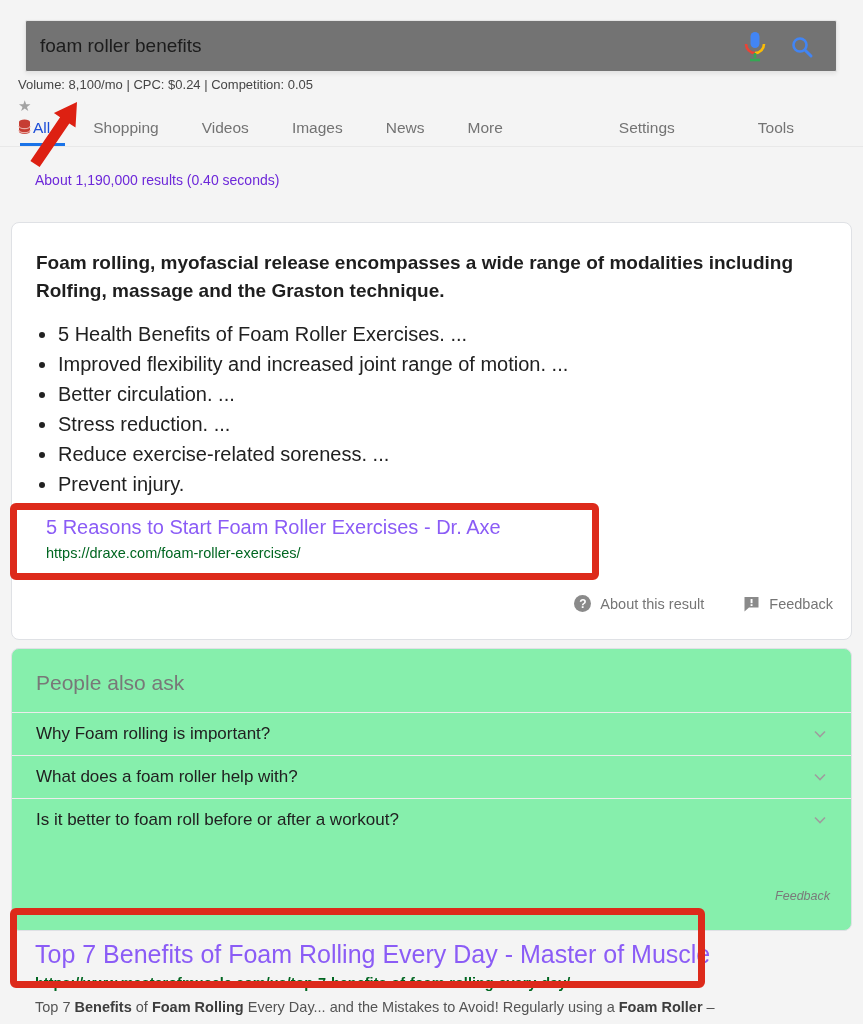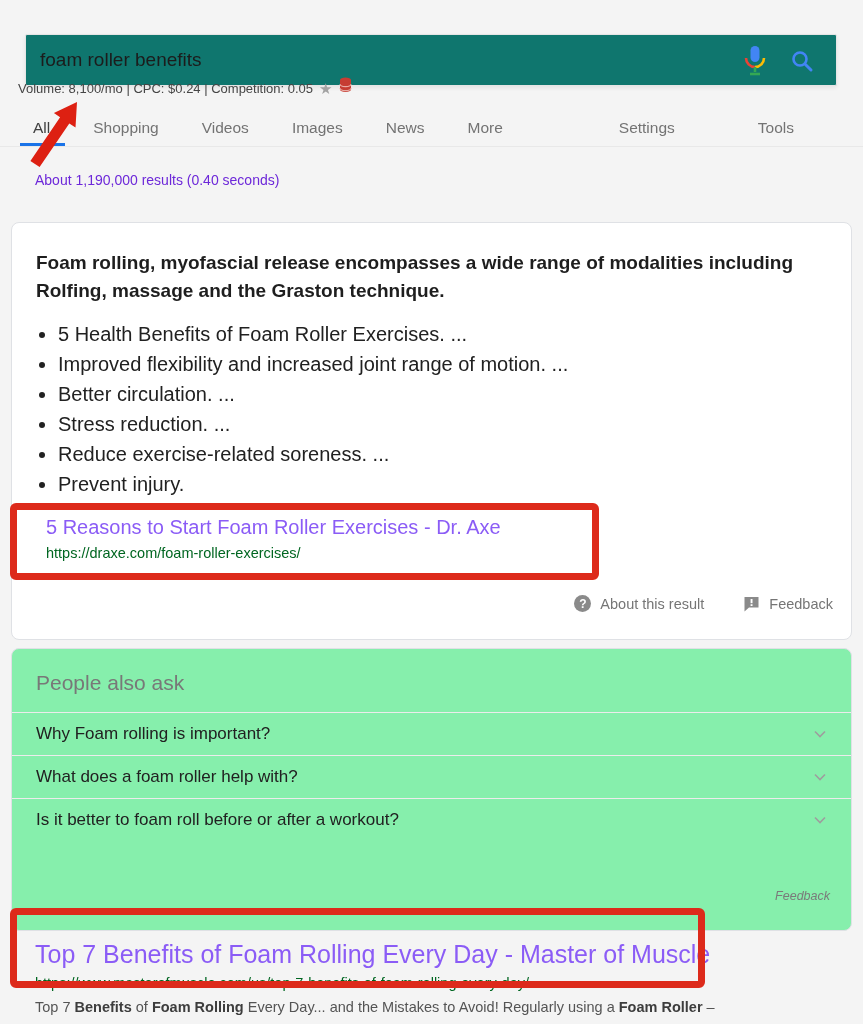--- a/index.html
+++ b/index.html
@@ -6,44 +6,44 @@
   html,body { width:863px; height:1024px; }
   body {
     position:relative;
     font-family:"Liberation Sans", sans-serif;
     background:#f4f4f4;
     overflow:hidden;
     color:#212121;
   }
   
   .search-bar {
-    position:absolute; left:25px; top:34px; width:812px; height:52px;
-    background:#0f766e; border:1px solid #e5e5e5; border-radius:2px;
+    position:absolute; left:25px; top:20px; width:812px; height:52px;
+    background:#737373; border:1px solid #e5e5e5; border-radius:2px;
     box-shadow:0 2px 4px rgba(0,0,0,.07);
   }
   .search-query {
     position:absolute; left:14px; top:50%; transform:translateY(-50%);
     font-size:19px; color:#1c1c1c;
   }
   .mic-btn { position:absolute; right:68px; top:10px; width:26px; height:32px; cursor:pointer; }
   .mag-btn { position:absolute; right:22px; top:14px; width:24px; height:24px; cursor:pointer; }
   
   .stats-row {
-    position:absolute; left:18px; top:77px; display:flex; align-items:flex-end; gap:6px;
-    font-size:13px; color:#454545;
+    position:absolute; left:18px; top:77px; display:flex; align-items:flex-start; gap:6px;
+    font-size:13px; color:#454545;flex-direction:column;
   }
   .star-ico { color:#a3a3a3; font-size:15px; line-height:1; }
   
   .tabs-row {
     position:absolute; left:0; top:110px; width:100%; height:36px;
     display:flex; align-items:center; padding:0 26px 0 33px;
     font-size:15.5px; color:#737373;
   }
   .tab { margin-right:43px; cursor:pointer; white-space:nowrap; }
-  .tab.active { color:#404040; }
+  .tab.active { color:#1d4ed8; }
   .tabs-right { margin-left:auto; display:flex; gap:40px; }
   .tabs-divider { position:absolute; left:0; top:146px; width:100%; height:1px; background:#e8e8e8; }
   .active-underline { position:absolute; left:20px; top:143px; width:45px; height:3px; background:#1a73e8; }
   .annot-arrow { position:absolute; left:15px; top:94px; z-index:10; pointer-events:none; }
   
   .results-meta { position:absolute; left:35px; top:172px; font-size:14px; color:#6d28d9; }
   
   .snippet-card {
     position:absolute; left:11px; top:222px; width:841px; height:418px;
     background:#fff; border:1px solid #dfe1e5; border-radius:8px;
@@ -81,21 +81,21 @@
     height:43px; border-top:1px solid #ececec; display:flex; align-items:center;
     padding:16px 24px; font-size:17px; color:#212121; cursor:pointer;
   }
   .paa-row .chev { margin-left:auto; display:flex; }
   .paa-feedback {
     position:absolute; top:889px; right:33px; font-size:12.5px; font-style:italic; color:#7a7a7a; cursor:pointer;
   }
   
   .result-link2 { position:absolute; left:35px; top:940px; z-index:1; }
   .result-link2 .result-title { font-size:25px; }
-  .url2-row { margin-top:6px; display:flex; align-items:center; gap:6px; }
+  .url2-row { margin-top:6px; display:flex; align-items:center; gap:6px;font-weight:bold; }
   .caret { color:#555; font-size:11px; }
   .result-desc {
     position:absolute; left:35px; top:997px; width:806px;
     font-size:14.5px; color:#545454; line-height:20px; white-space:nowrap; overflow:hidden;
   }
   .result-desc .b { font-weight:bold; color:#3d3d3d; }
 </style>
 </head>
 <body>
 

